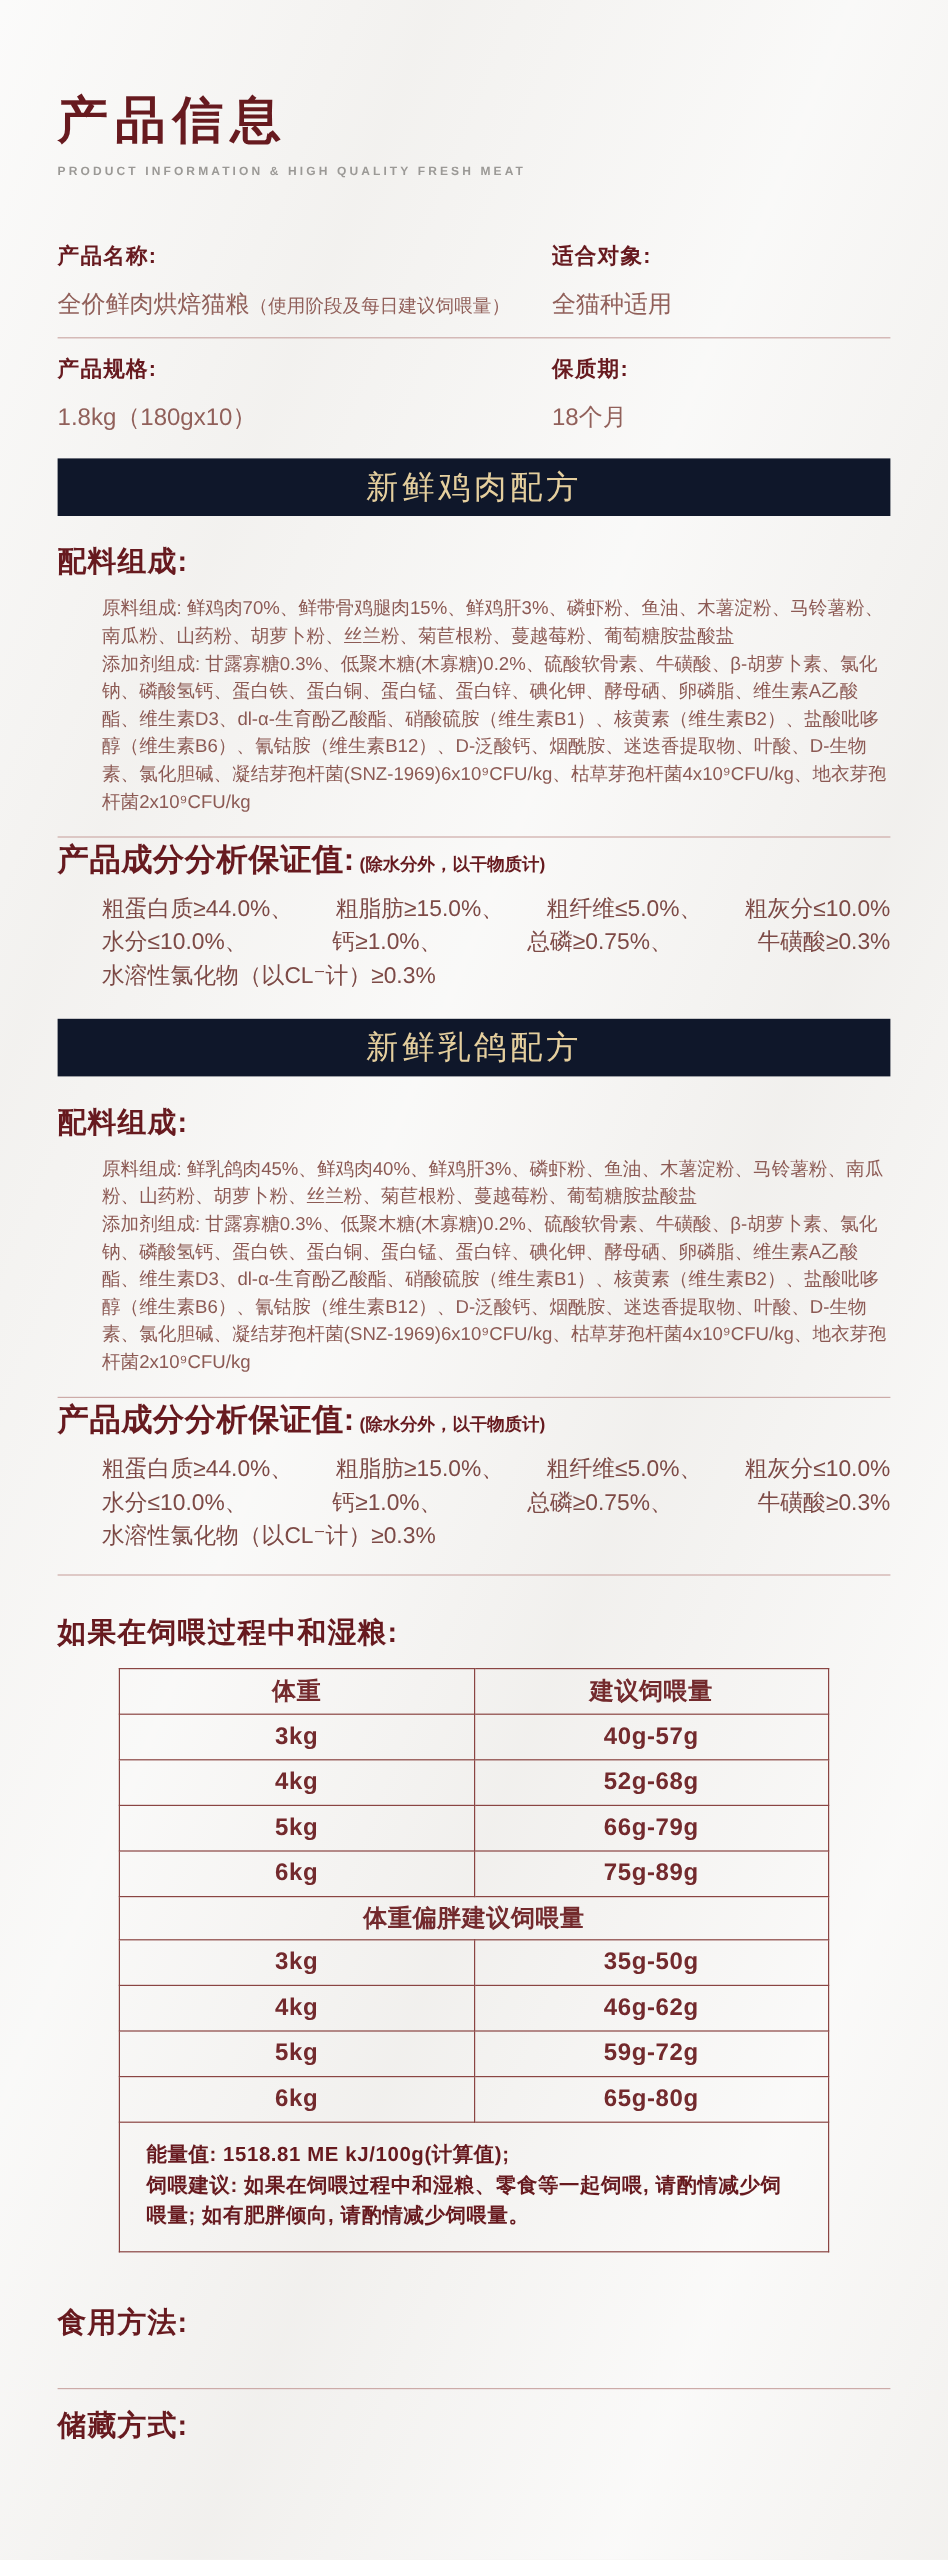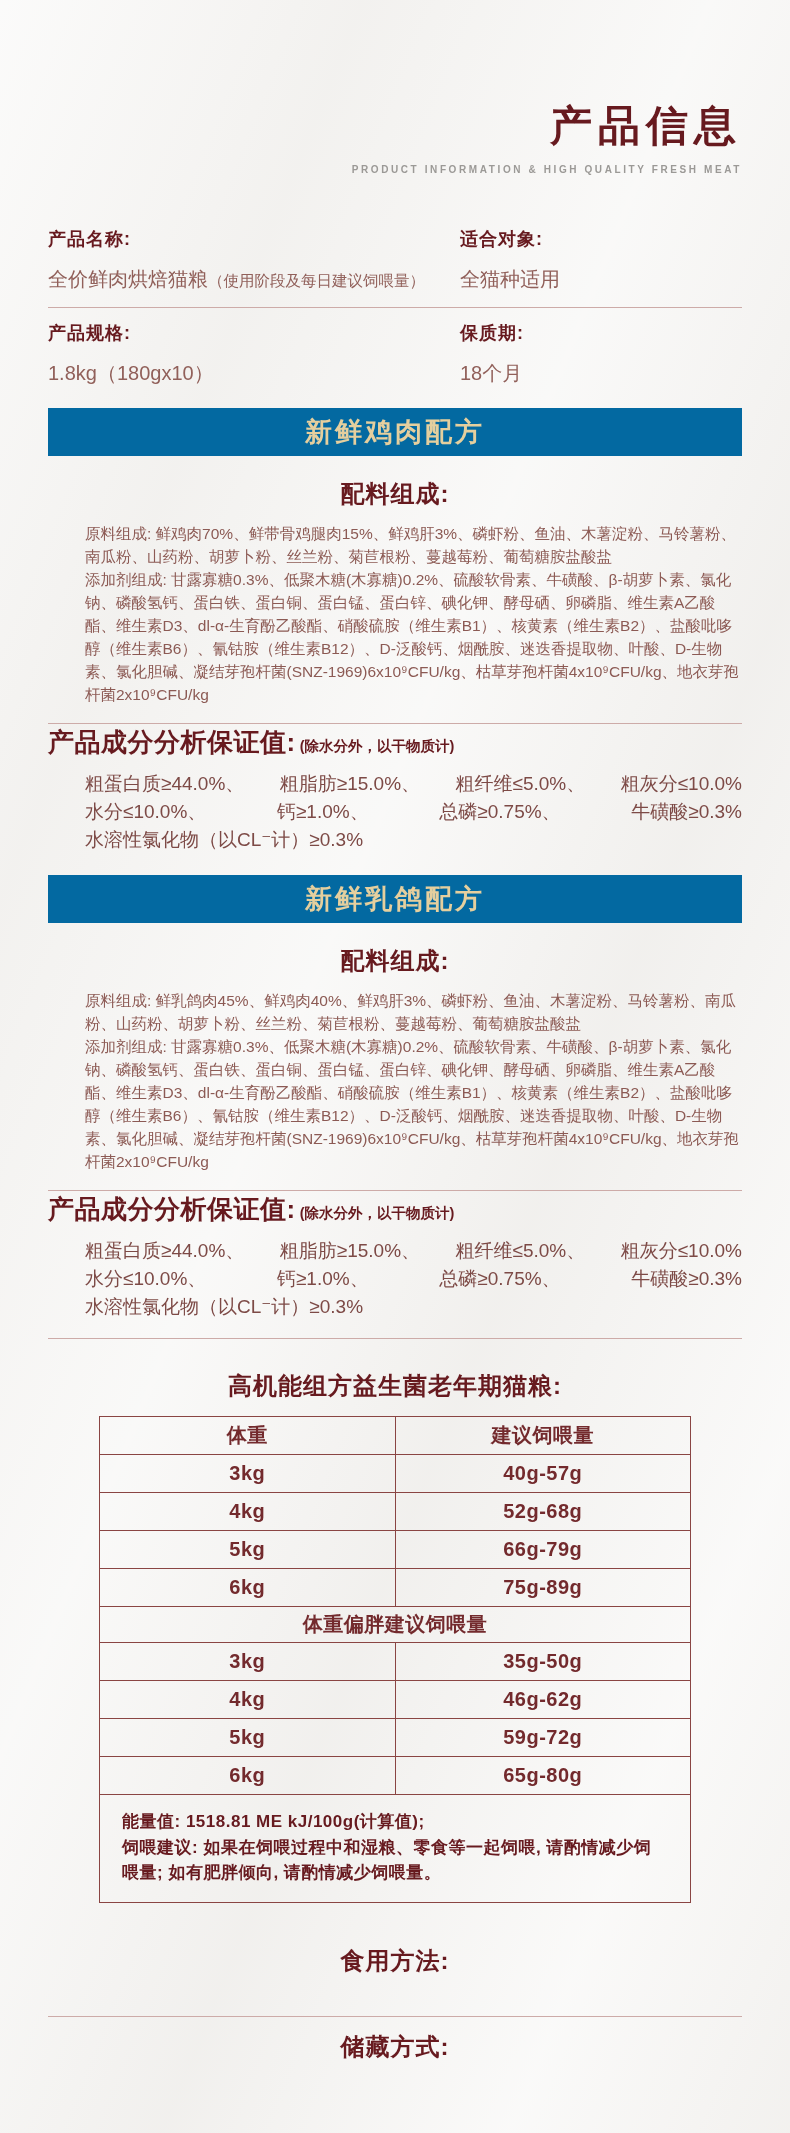--- a/index.html
+++ b/index.html
@@ -10,39 +10,39 @@
     background:#f4f3f1;
     background-image:
       linear-gradient(112deg, rgba(255,255,255,.65) 0%, rgba(238,236,233,.25) 22%,
         rgba(255,255,255,.5) 43%, rgba(236,234,231,.35) 62%, rgba(255,255,255,.55) 83%, rgba(240,238,235,.4) 100%);
     color:#8c5a54;
     position:relative;
   }
   .page { width:790px; padding:0 48px; position:relative; }
 
   
-  .hdr { text-align:right; padding-top:98px; }
+  .hdr { text-align:left; padding-top:72px; }
   .hdr-title { font-size:42px; font-weight:bold; color:#671a1f; letter-spacing:6px; }
   .hdr-sub { margin-top:10px; font-size:10px; letter-spacing:2.6px; color:#9b9996; font-weight:bold; }
 
   
   .info { margin-top:52px; display:grid; grid-template-columns:412px 1fr; row-gap:0; }
   .cell-label { font-size:18px; font-weight:bold; color:#671a1f; letter-spacing:1px; }
   .cell-value { margin-top:15px; font-size:20px; color:#91605a; }
   .cell-value .small-note { font-size:15.5px; }
   .divider { grid-column:1 / -1; border-top:1px solid #cdaba8; margin:14px 0 13px; }
   .hr { border-top:1px solid #cdaba8; }
 
   
-  .banner { margin-top:21px; height:48px; background:#0369a1;
+  .banner { margin-top:21px; height:48px; background:#0f172a;
     display:flex; align-items:center; justify-content:center;
-    color:#e5cf9e; font-size:27px; font-weight:bold; letter-spacing:3px; }
-
-  
-  .sec-title { font-size:24px; font-weight:bold; color:#671a1f; letter-spacing:1px;text-align:center; }
+    color:#e5cf9e; font-size:27px; font-weight:normal; letter-spacing:3px; }
+
+  
+  .sec-title { font-size:24px; font-weight:bold; color:#671a1f; letter-spacing:1px; }
   .ingredients-title { margin-top:22px; }
   .ingredients { margin-top:12px; padding-left:37px; font-size:15.5px; line-height:23px; color:#8c5a54; }
   .ingredients p { margin:0; }
   .hr-a { margin:17px 0 0; }
 
   .analysis-title-row { margin-top:1px; display:flex; align-items:baseline; }
   .analysis-title { font-size:26px; font-weight:bold; color:#671a1f; letter-spacing:.5px; }
   .analysis-note { font-size:14.5px; font-weight:bold; color:#671a1f; margin-left:4px; }
   .analysis { margin-top:10px; padding-left:37px; font-size:19px; color:#7d4a46; }
   .analysis-row { display:flex; justify-content:space-between; line-height:28px; }
@@ -158,21 +158,21 @@
       <span>总磷≥0.75%、</span>
       <span>牛磺酸≥0.3%</span>
     </div>
     <div class="analysis-row single">
       <span>水溶性氯化物（以CL⁻计）≥0.3%</span>
     </div>
   </div>
 
   <div class="hr hr-a"></div>
 
-  <div class="sec-title feed-title">高机能组方益生菌老年期猫粮:</div>
+  <div class="sec-title feed-title">如果在饲喂过程中和湿粮:</div>
 
   <table class="feed">
     <tbody>
       <tr>
         <th style="width:50%">体重</th>
         <th>建议饲喂量</th>
       </tr>
       <tr>
         <td>3kg</td>
         <td>40g-57g</td>

